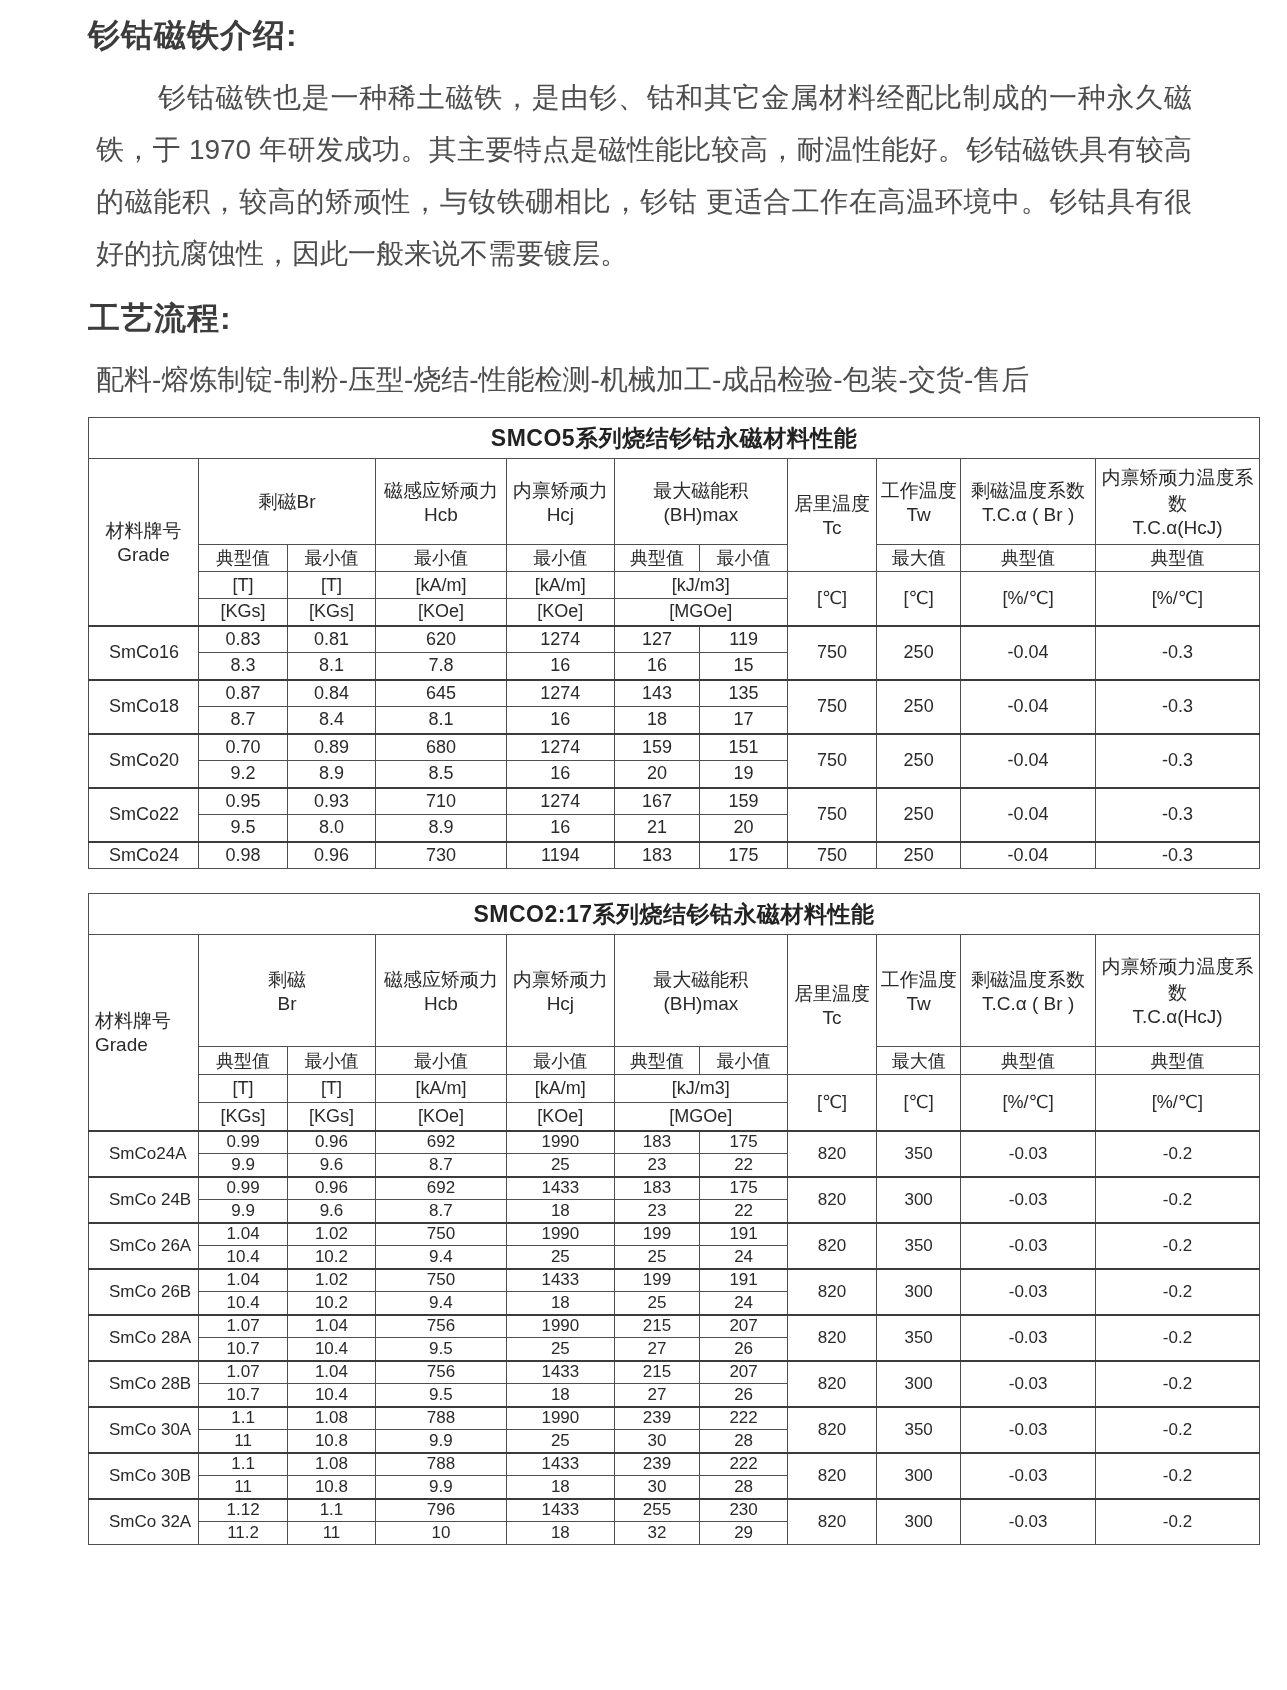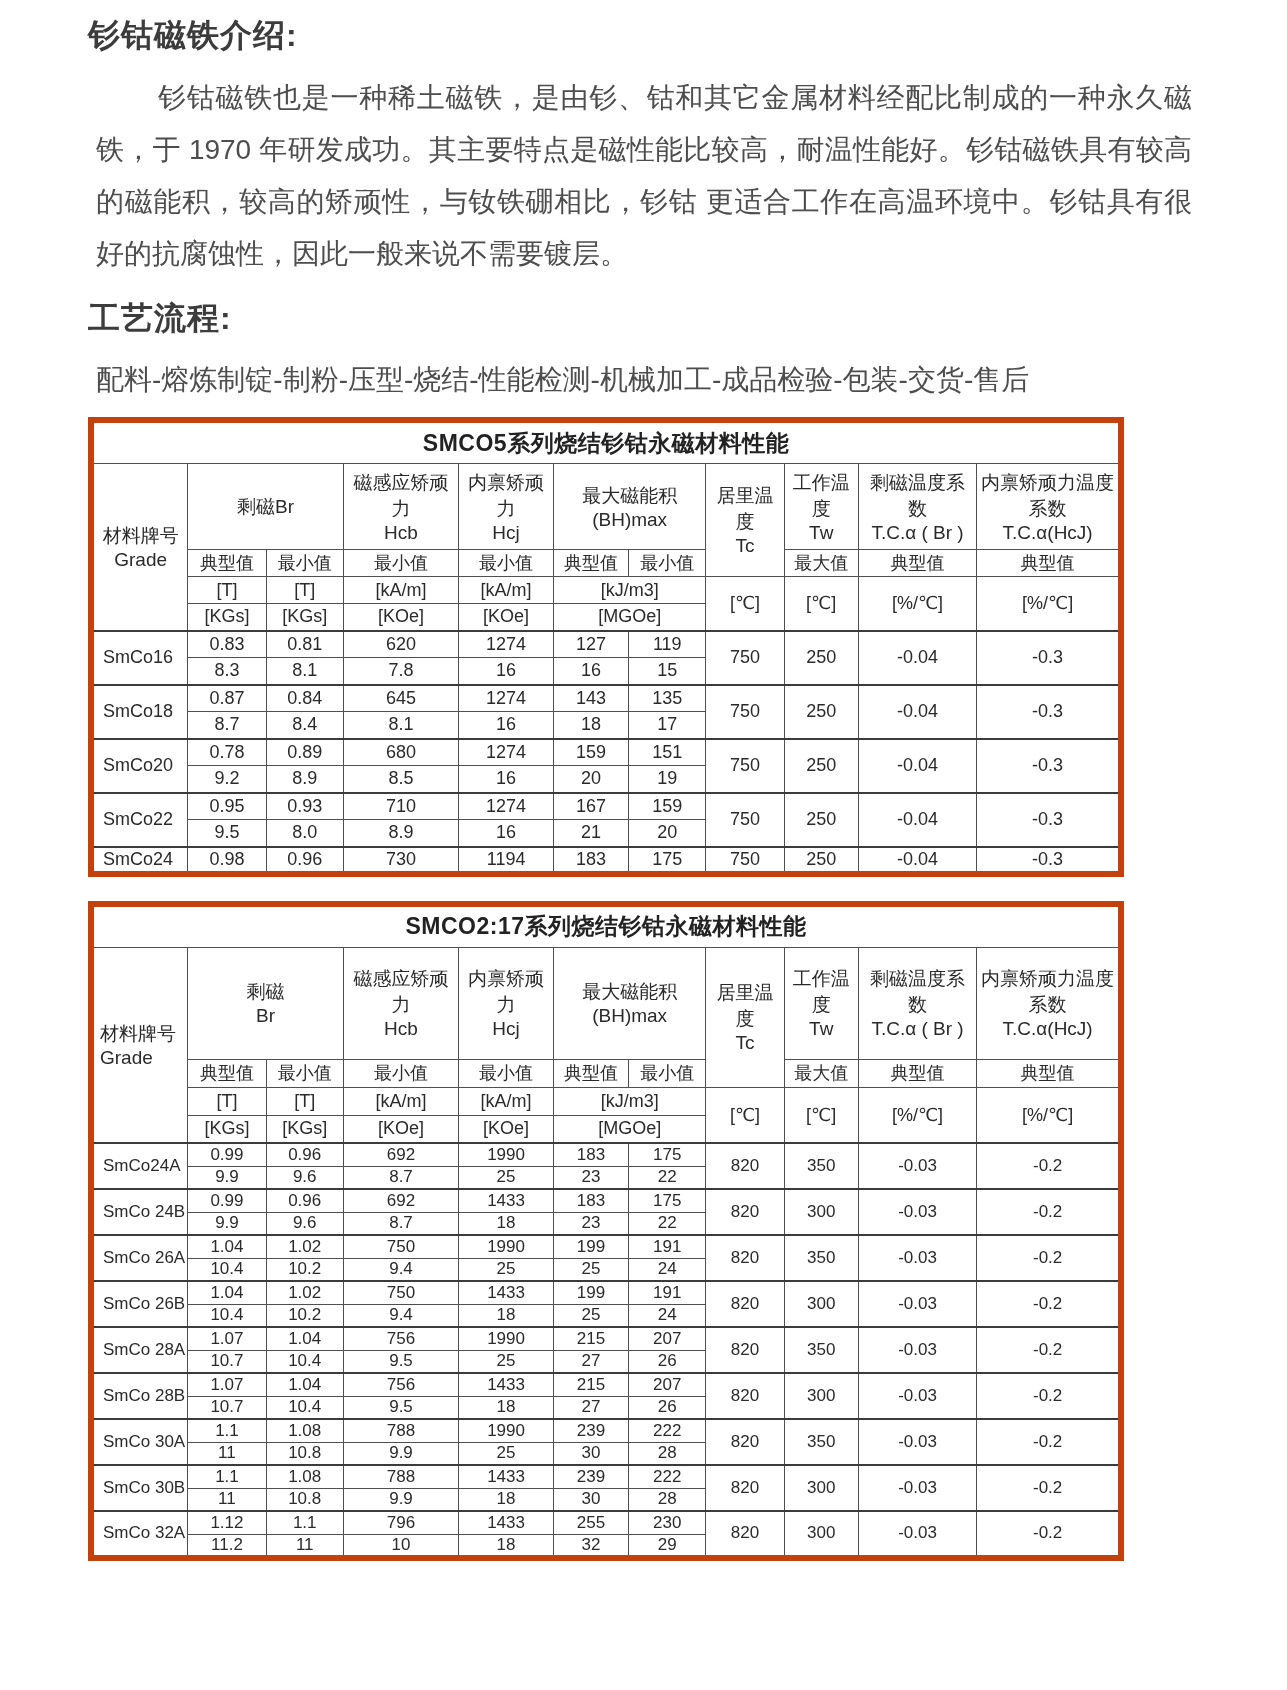--- a/index.html
+++ b/index.html
@@ -15,42 +15,42 @@
   }
   .heading.second { margin-top:17px; }
   .para {
     font-size:28px; color:#4d4d4d; line-height:52px;
     margin:8px; text-align:justify;
   }
   .para.indent { text-indent:62px; }
   .para.flow { text-align:left; margin-bottom:12px; line-height:50px; }
 
   .mag-table {
-    width:1036px; border-collapse:collapse; table-layout:fixed;
+    width:1172px; border-collapse:collapse; table-layout:fixed;
     background:#fff; color:#2a2a2a;
-    border:6px solid #c2410c; margin-top:8px;
+    border:1px solid #c2410c; margin-top:8px;
   }
   .mag-table.t1 { margin-bottom:24px; }
   .mag-table td, .mag-table th {
     border:1px solid #4f4f4f; text-align:center; vertical-align:middle;
     font-weight:400; padding:0 2px; white-space:pre-line;
   }
   .mag-table .tbl-title { font-weight:700; font-size:23px; height:40px; color:#222; letter-spacing:0.5px; }
   .r-group th { font-size:19px; }
   .t1 .r-group { height:86px; }
   .t2 .r-group { height:112px; }
   .r-types th, .r-unit th { font-size:18px;margin-left:28px; }
   .t1 .r-types, .t1 .r-unit { height:27px; }
   .t2 .r-types, .t2 .r-unit { height:28px; }
   .t1 tbody tr { height:27px; }
   .t2 tbody tr { height:23px; }
   .t1 tbody td { font-size:18px; }
   .t2 tbody td { font-size:17px; }
   tbody tr.row-first td { border-top:2px solid #3b3b3b; }
-  td.grade-cell { text-align:left; padding-left:9px; }
+  td.grade-cell { text-align:left; padding-left:20px; }
   .t2 th.grade-h { text-align:left; padding-left:6px; }
 </style>
 </head>
 <body>
 
 <div class="page">
   <h1 class="heading">钐钴磁铁介绍:</h1>
   <p class="para indent">钐钴磁铁也是一种稀土磁铁，是由钐、钴和其它金属材料经配比制成的一种永久磁铁，于 1970 年研发成功。其主要特点是磁性能比较高，耐温性能好。钐钴磁铁具有较高的磁能积，较高的矫顽性，与钕铁硼相比，钐钴 更适合工作在高温环境中。钐钴具有很好的抗腐蚀性，因此一般来说不需要镀层。</p>
   <h2 class="heading second">工艺流程:</h2>
   <p class="para flow">配料-熔炼制锭-制粉-压型-烧结-性能检测-机械加工-成品检验-包装-交货-售后</p>
@@ -160,21 +160,21 @@
         <tr>
           <td>8.7</td>
           <td>8.4</td>
           <td>8.1</td>
           <td>16</td>
           <td>18</td>
           <td>17</td>
         </tr>
         <tr class="row-first">
           <td rowspan="2" class="grade-cell">SmCo20</td>
-          <td>0.78</td>
+          <td>0.70</td>
           <td>0.89</td>
           <td>680</td>
           <td>1274</td>
           <td>159</td>
           <td>151</td>
           <td rowspan="2">750</td>
           <td rowspan="2">250</td>
           <td rowspan="2">-0.04</td>
           <td rowspan="2">-0.3</td>
         </tr>

